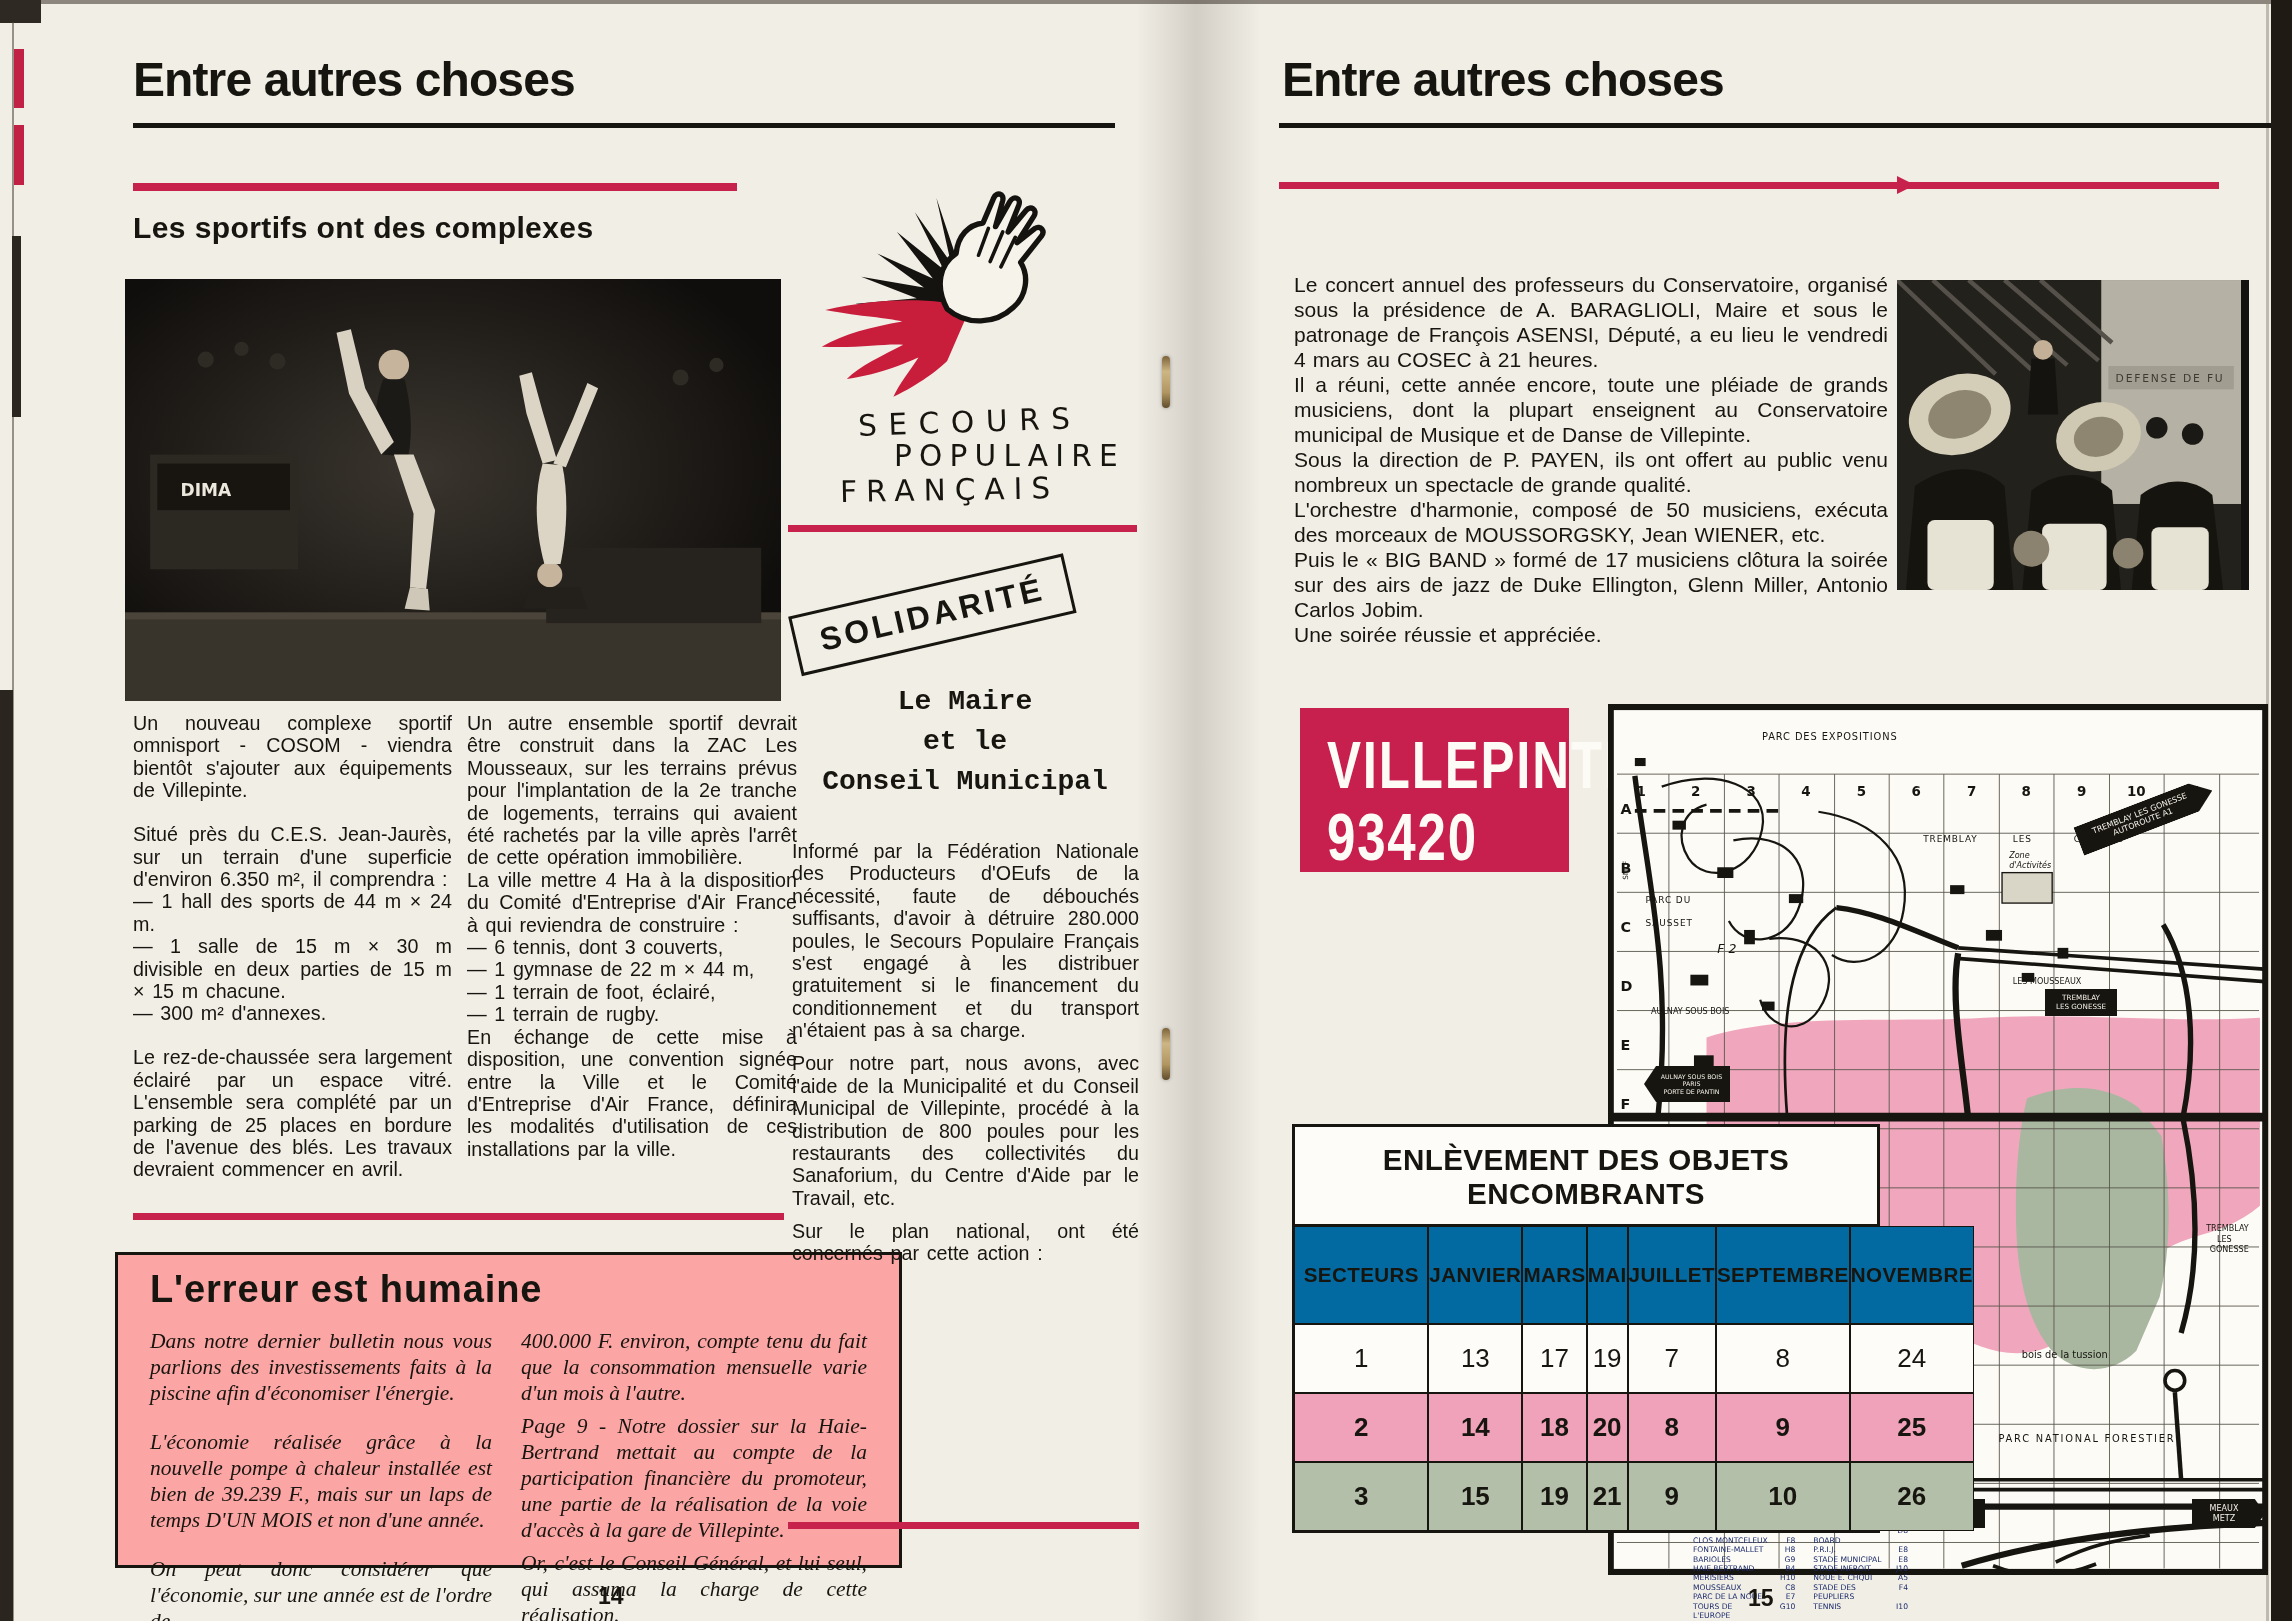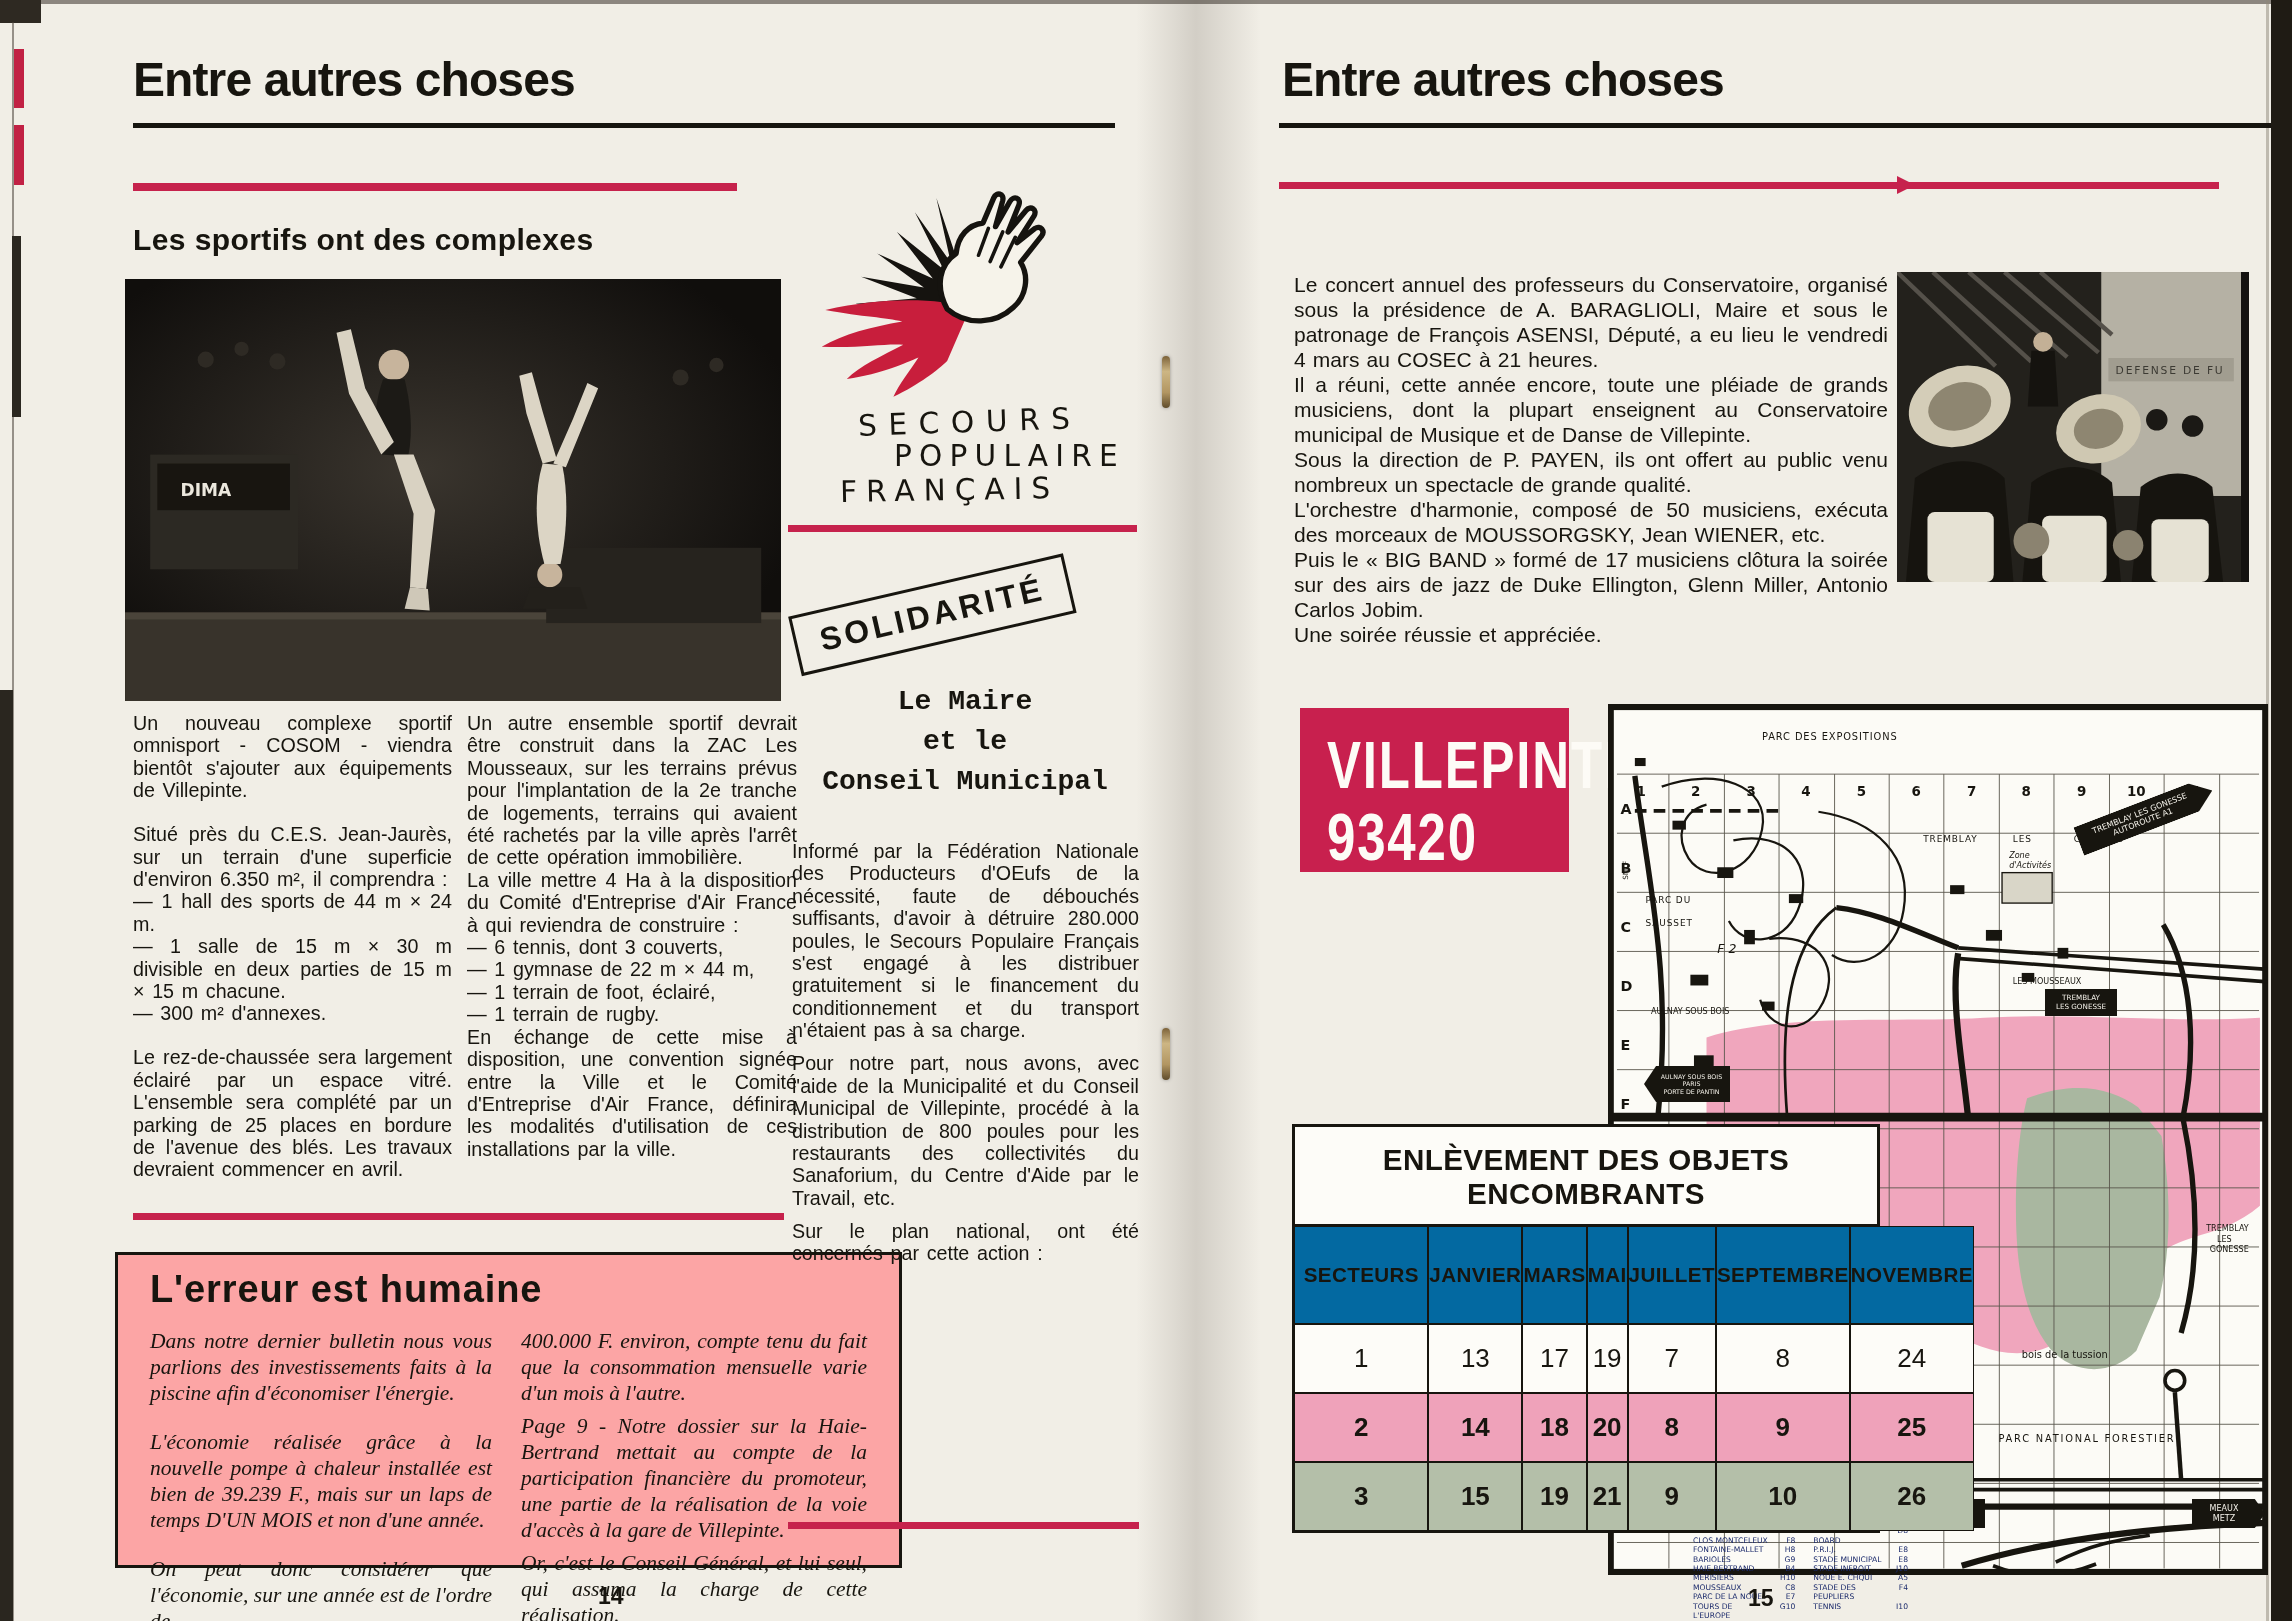--- a/index.html
+++ b/index.html
@@ -81,21 +81,21 @@
   <div class="abs edge-left-strip"></div>
   <div class="abs edge-right-line"></div>
   <div class="abs edge-right"></div>
   <div class="abs staple" style="left:1162px;top:356px;"></div>
   <div class="abs staple" style="left:1162px;top:1028px;"></div>
 
   <div class="abs hdr" style="left:133px;top:52px;">Entre autres choses</div>
   <div class="abs hdr-underline" style="left:133px;top:123px;width:982px;"></div>
   <div class="abs redrule" style="left:133px;top:183px;width:604px;height:8px;"></div>
 
-  <div class="abs headline" style="left:133px;top:211px;margin-top:12px;">Les sportifs ont des complexes</div>
+  <div class="abs headline" style="left:133px;top:211px;">Les sportifs ont des complexes</div>
 
   <div class="abs photo-frame" style="left:125px;top:279px;width:656px;height:422px;">
     <svg width="656" height="422" viewBox="0 0 732 471">
       <rect width="732" height="471" fill="#100e0c"></rect>
       <radialGradient id="glow" cx="45%" cy="45%" r="60%">
         <stop offset="0%" stop-color="#3a352e"></stop>
           <stop offset="100%" stop-color="#100e0c"></stop>
       </radialGradient>
       <rect width="732" height="471" fill="url(#glow)"></rect>
       <rect y="378" width="732" height="93" fill="#38332b"></rect>
@@ -195,21 +195,21 @@
 
   <div class="abs concert" style="left:1294px;top:272px;width:594px;">
     <p>Le concert annuel des professeurs du Conservatoire, organisé sous la présidence de A. BARAGLIOLI, Maire et sous le patronage de François ASENSI, Député, a eu lieu le vendredi 4 mars au COSEC à 21 heures.</p>
     <p>Il a réuni, cette année encore, toute une pléiade de grands musiciens, dont la plupart enseignent au Conservatoire municipal de Musique et de Danse de Villepinte.</p>
     <p>Sous la direction de P. PAYEN, ils ont offert au public venu nombreux un spectacle de grande qualité.</p>
     <p>L'orchestre d'harmonie, composé de 50 musiciens, exécuta des morceaux de MOUSSORGSKY, Jean WIENER, etc.</p>
     <p>Puis le « BIG BAND » formé de 17 musiciens clôtura la soirée sur des airs de jazz de Duke Ellington, Glenn Miller, Antonio Carlos Jobim.</p>
     <p>Une soirée réussie et appréciée.</p>
   </div>
 
-  <div class="abs photo-frame" style="left:1897px;top:272px;width:352px;height:310px;">
+  <div class="abs photo-frame" style="left:1897px;top:280px;width:352px;height:310px;">
     <svg width="344" height="310" viewBox="0 0 384 346">
       <rect width="384" height="346" fill="#23211c"></rect>
       <rect x="228" y="0" width="156" height="250" fill="#b5b1a4"></rect>
       <g stroke="#55514a" stroke-width="5">
           <path d="M0,0 L110,105"></path>
           <path d="M40,0 L150,100"></path>
           <path d="M80,0 L190,95"></path>
           <path d="M120,0 L225,90"></path>
           <path d="M160,0 L240,70"></path>
         </g>

